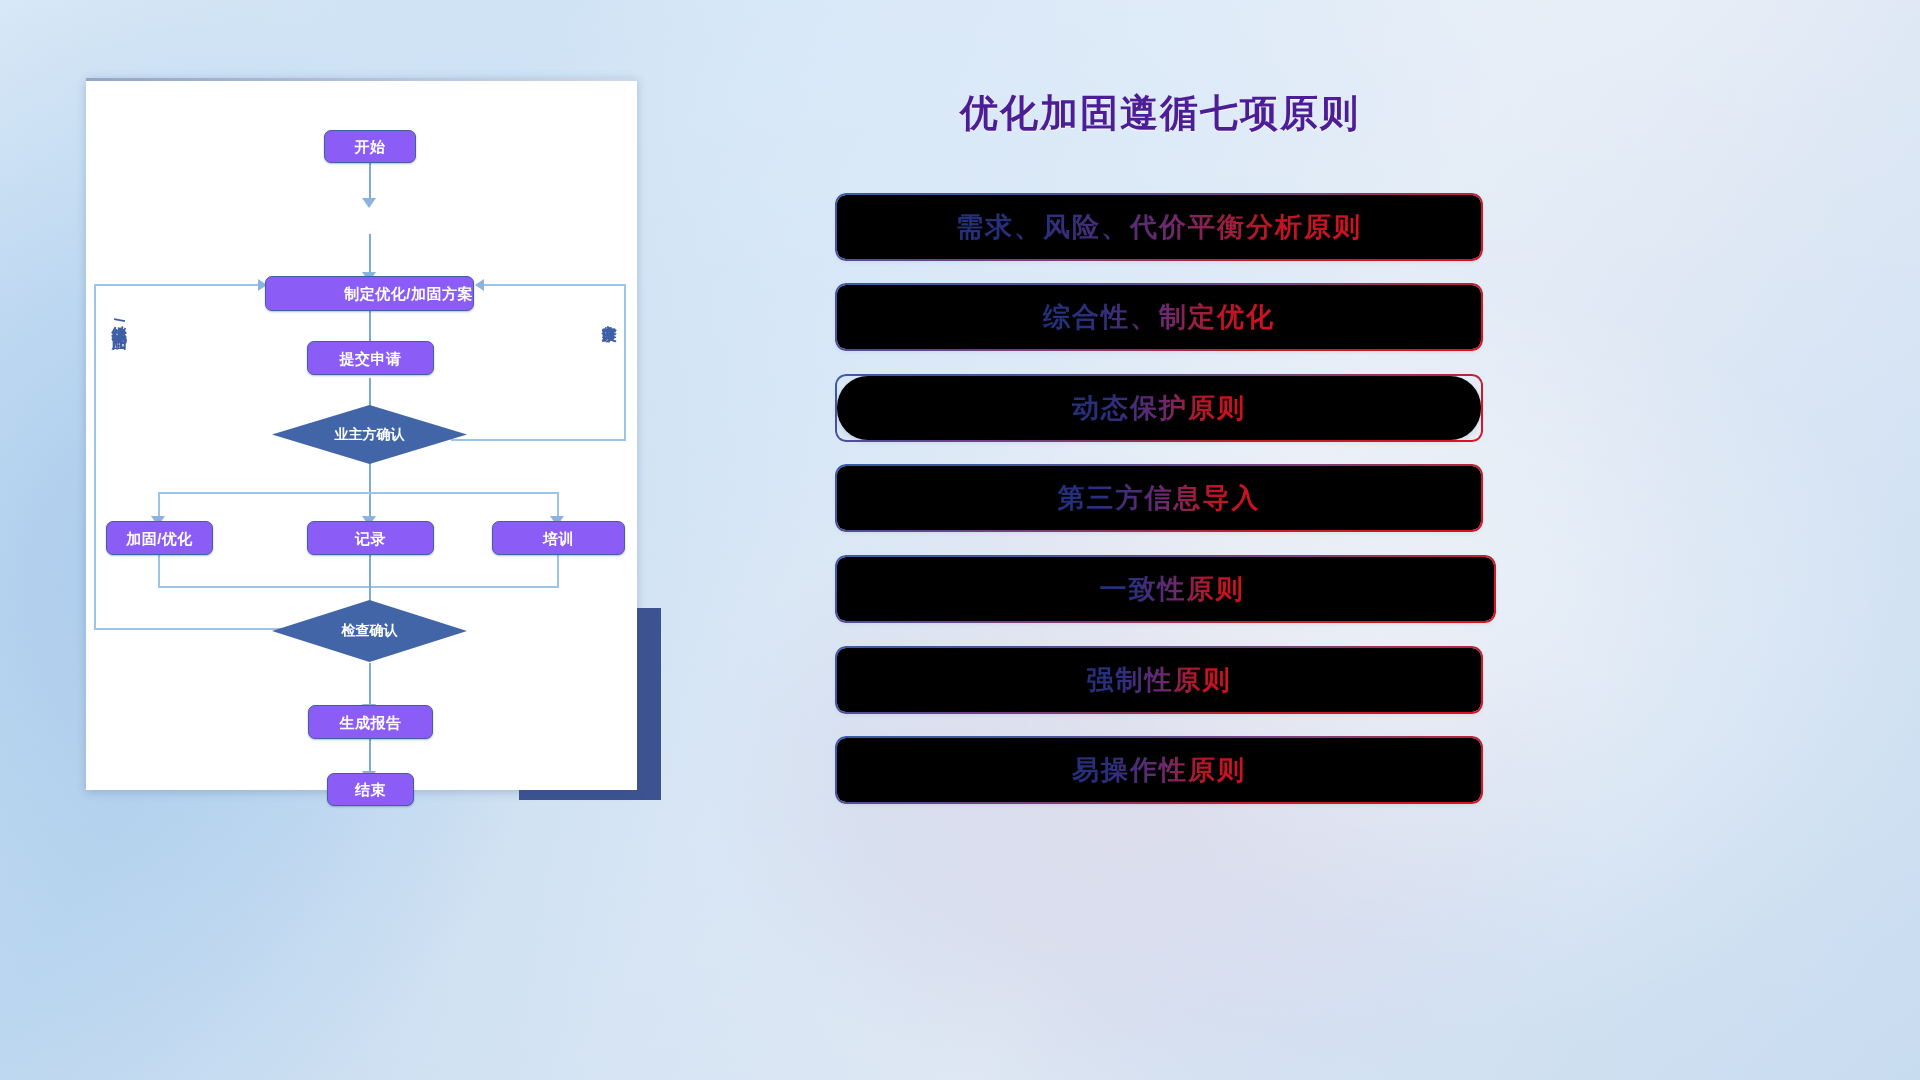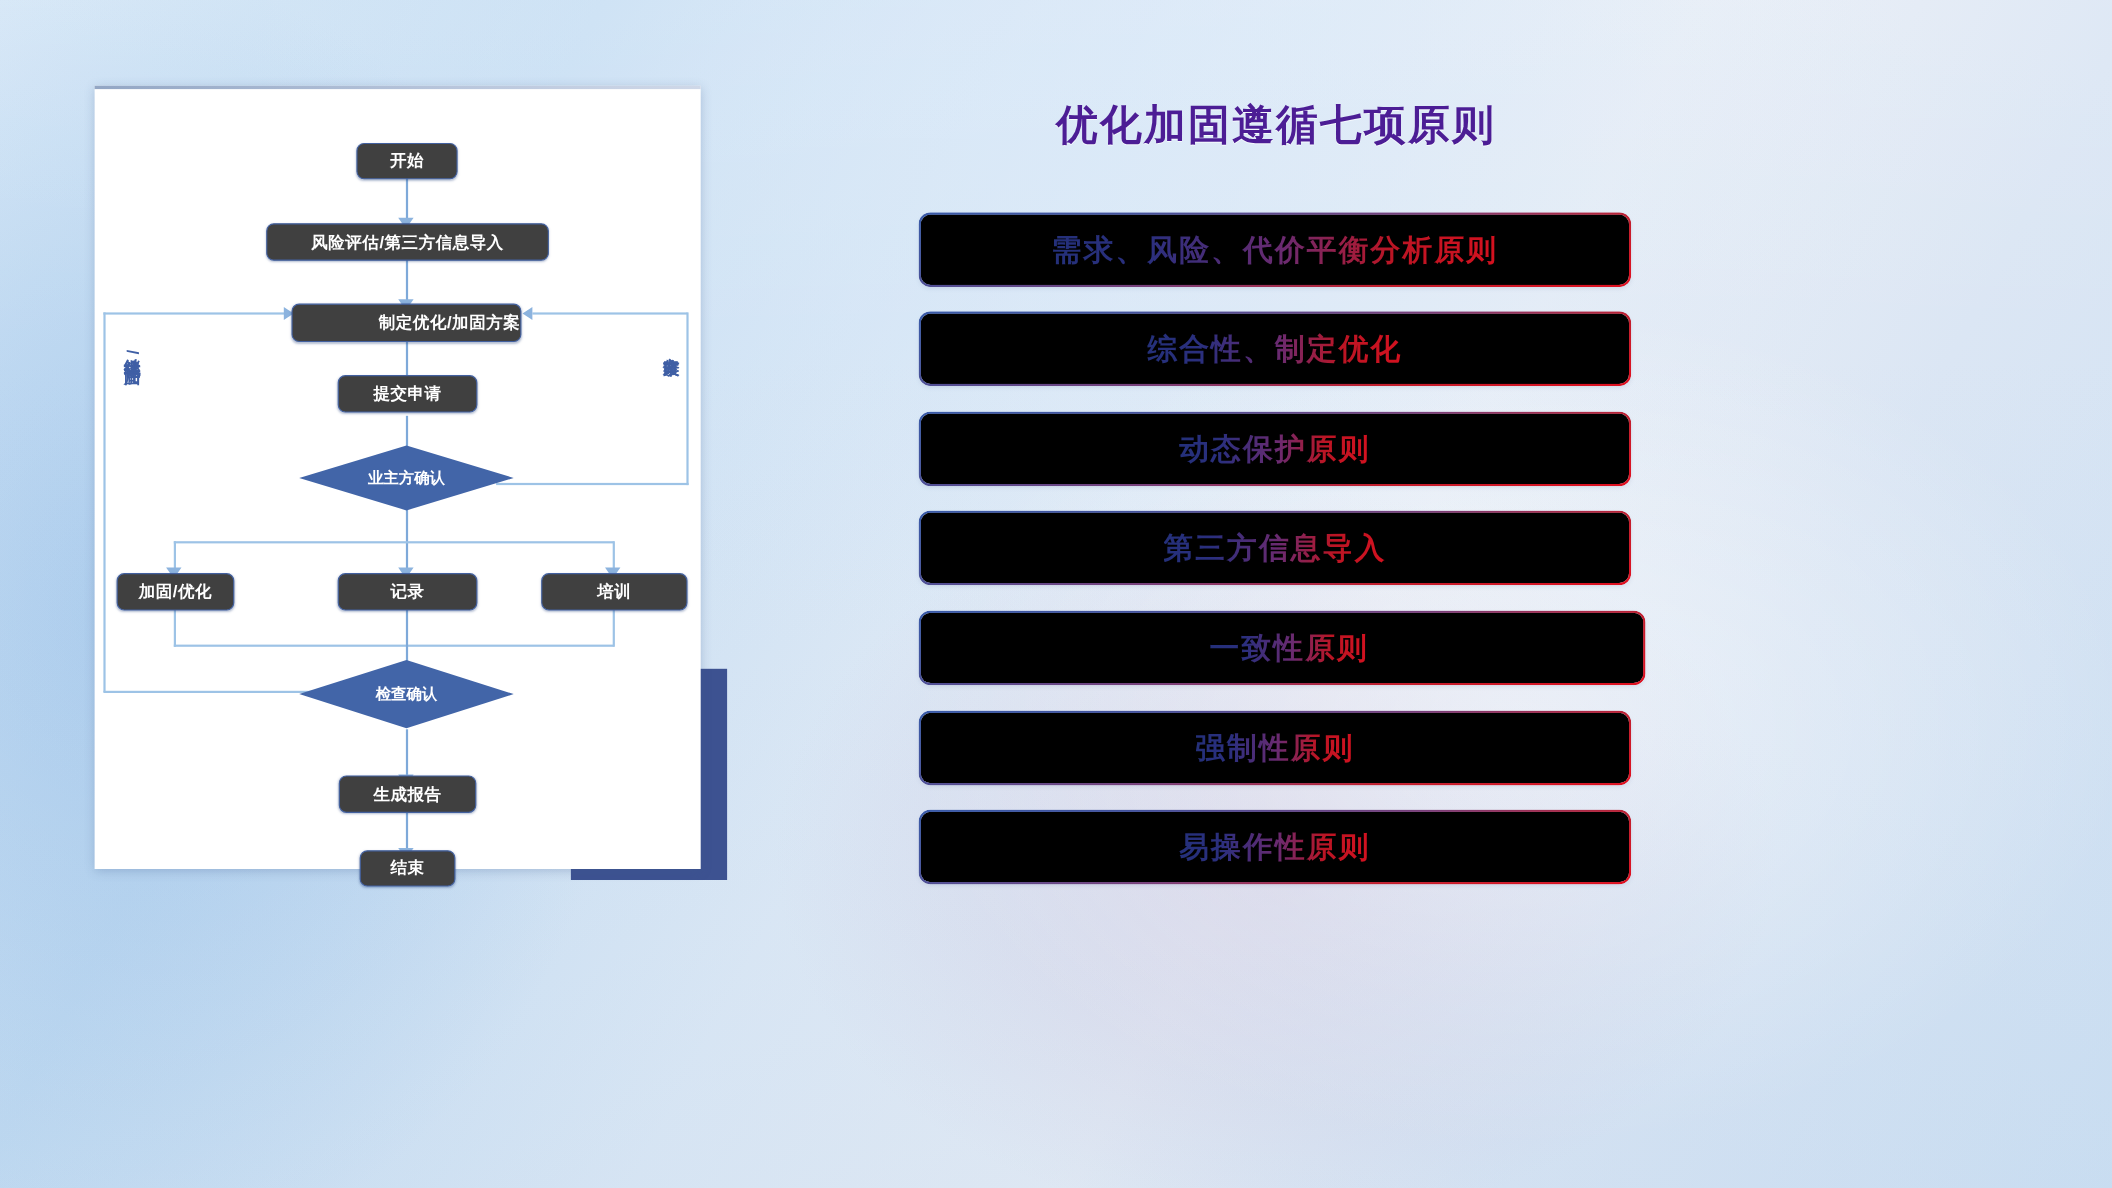--- a/index.html
+++ b/index.html
@@ -24,21 +24,21 @@
   
   #accent-rect{position:absolute;left:519px;top:608px;width:142px;height:192px;
     background:#3d5291;}
   #card{position:absolute;left:86px;top:78px;width:551px;height:712px;
     background:#ffffff;box-shadow:0 2px 9px rgba(60,90,140,.28);}
   #card-topline{position:absolute;left:0;top:0;width:100%;height:3px;
     background:linear-gradient(90deg,#93a6c4,#b9c6dc 60%,#cfd8e8);}
 
   
   .fbox{position:absolute;display:flex;align-items:center;justify-content:center;
-    background:#404040;border:1px solid #42609f;border-radius:7px;
+    background:#8b5cf6;border:1px solid #42609f;border-radius:7px;
     color:#fff;font-weight:bold;letter-spacing:.5px;
     box-shadow:0 1px 2px rgba(40,70,130,.35);
     font-size:15px;line-height:1;white-space:nowrap;}
   .diamond{position:absolute;}
   .diamond svg{display:block;overflow:visible;}
   .diamond span{position:absolute;left:0;top:0;width:100%;height:100%;
     display:flex;align-items:center;justify-content:center;
     color:#fff;font-weight:bold;font-size:14px;white-space:nowrap;}
 
   .ln{position:absolute;background:#7ea9d9;}
@@ -131,23 +131,20 @@
   <div class="ln lnv" style="left:283px;top:660px;height:37px;"></div>
   <div class="arr" style="left:276px;top:693px;"></div>
 
   <div class="vlabel" style="left:25px;top:236px;">继续优化/加固</div>
   <div class="vlabel" style="left:515px;top:234px;">方案修改</div>
 
   <div class="fbox" style="left:238px;top:52px;width:90px;height:31px;">
     <span>开始</span>
   </div>
 
-  <div class="fbox" style="left:156px;top:125px;width:255px;height:32px;">
-    <span>风险评估/第三方信息导入</span>
-  </div>
 
   <div class="fbox" style="left:179px;top:198px;width:207px;height:33px;justify-content:flex-end;">
     <span>制定优化/加固方案</span>
   </div>
 
   <div class="fbox" style="left:221px;top:263px;width:125px;height:32px;">
     <span>提交申请</span>
   </div>
 
   <div class="diamond" style="left:186px;top:327px;width:195px;height:59px;">
@@ -186,21 +183,21 @@
 </div>
 
 <div id="right-title">优化加固遵循七项原则</div>
 
 <div class="pitem" style="top:195px;">
   <span class="ptext">需求、风险、代价平衡分析原则</span>
 </div>
 <div class="pitem" style="top:285px;">
   <span class="ptext">综合性、制定优化</span>
 </div>
-<div class="pitem" style="top:376px;">
+<div class="pitem" style="top:376px;border-radius:31px;">
   <span class="ptext">动态保护原则</span>
 </div>
 <div class="pitem" style="top:466px;">
   <span class="ptext">第三方信息导入</span>
 </div>
 <div class="pitem" style="top:557px;padding-left:13px;">
   <span class="ptext">一致性原则</span>
 </div>
 <div class="pitem" style="top:648px;">
   <span class="ptext">强制性原则</span>

